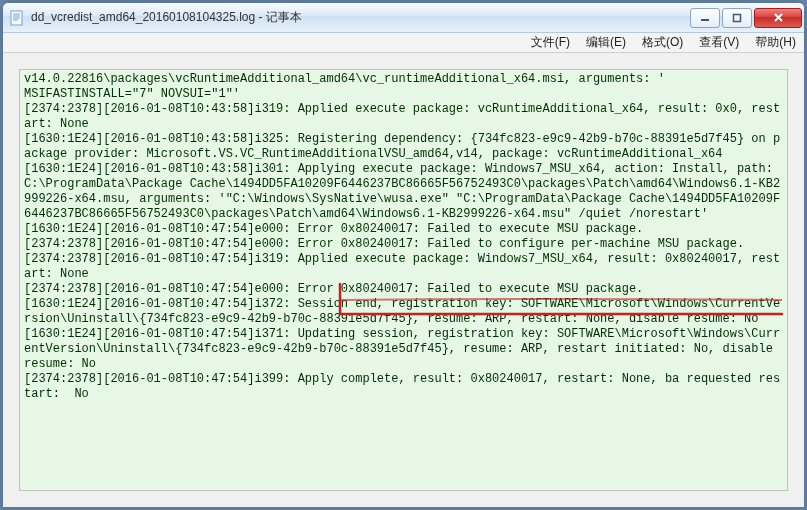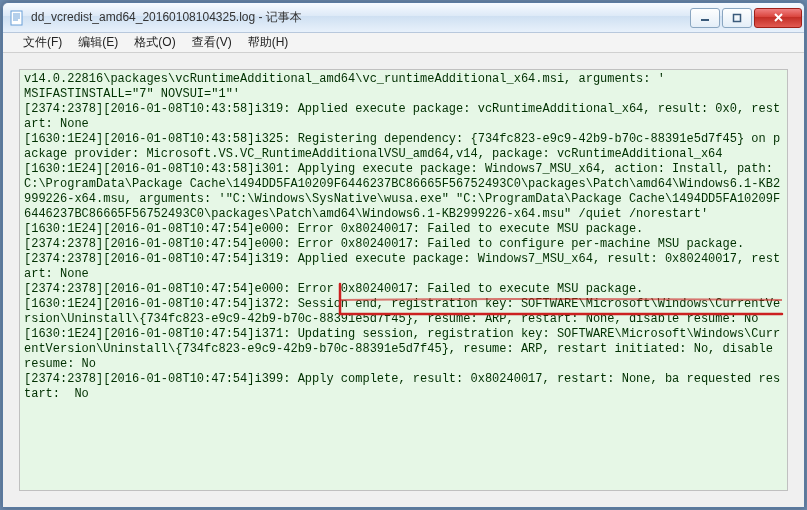--- a/index.html
+++ b/index.html
@@ -62,21 +62,22 @@
     font-weight: bold;
     font-size: 12px;
   }
   .menubar {
     height: 20px;
     background: #f4f4f4;
     border-bottom: 1px solid #d0d0d0;
     display: flex;
     align-items: center;
     font-size: 12px;
-    padding-left: 12px;
+    padding-left: 2px;
+    justify-content: flex-end;
   }
   .menu-item {
     padding: 2px 8px;
     color: #222;
   }
   .content {
     flex: 1;
     background: #e6f7e6;
     border: 1px solid #c0c0c0;
     margin: 16px;

